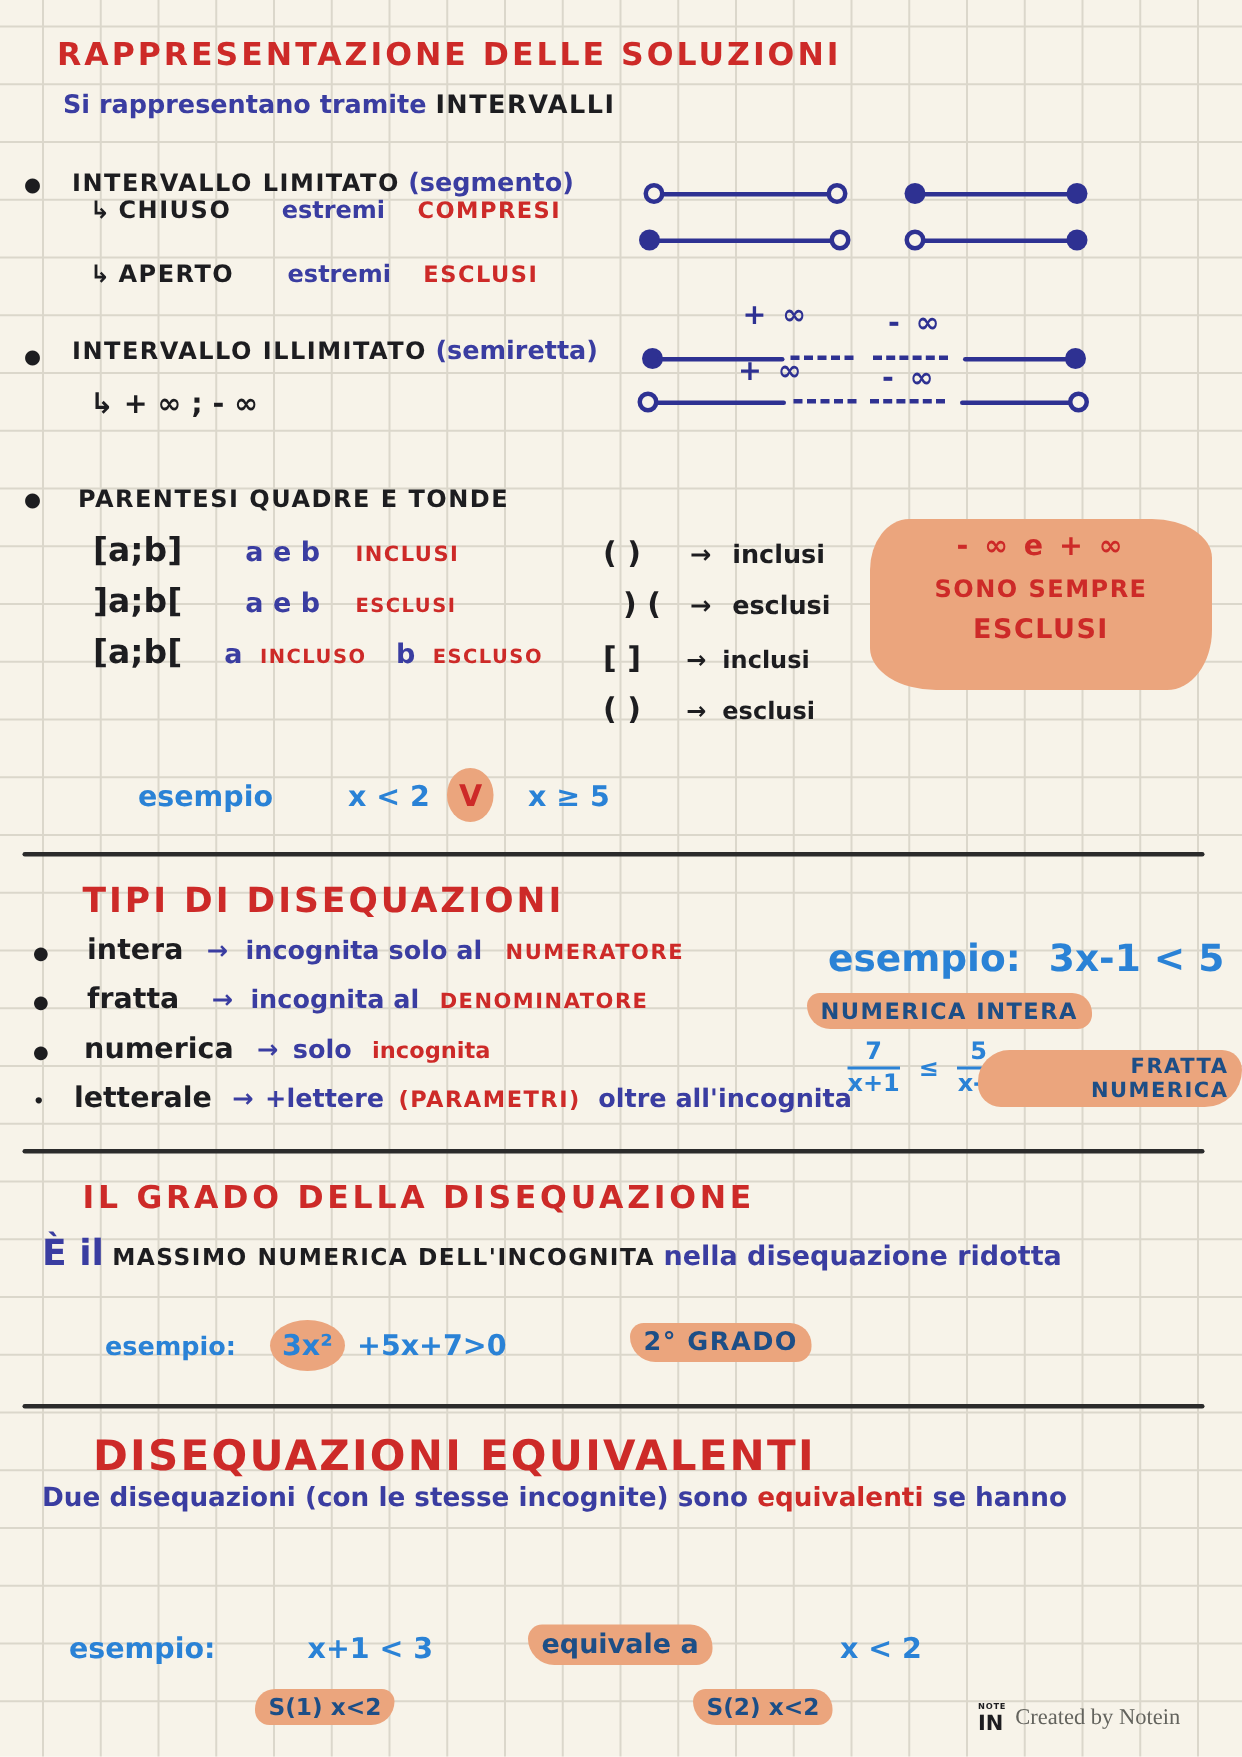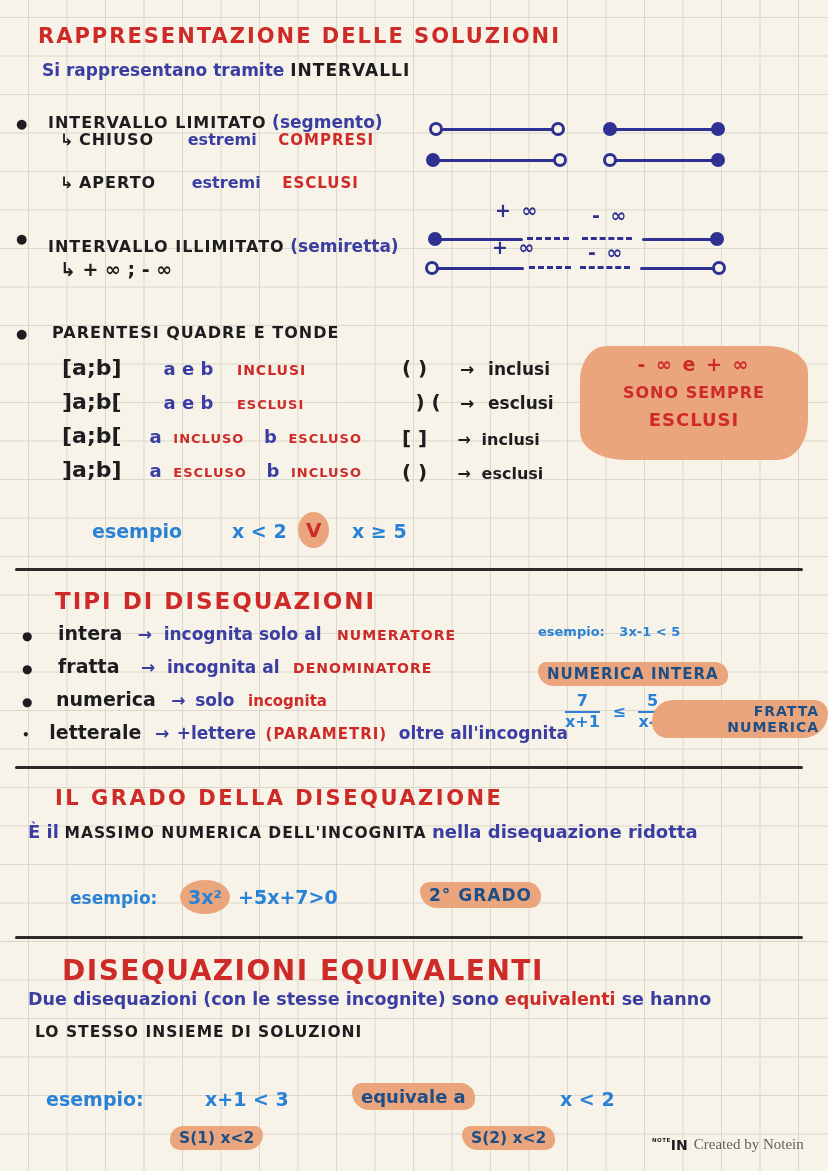--- a/index.html
+++ b/index.html
@@ -29,21 +29,21 @@
   .divider{position:absolute;left:15px;width:788px;height:3px;background:#2b2b2b;border-radius:2px;}
   .dot{position:absolute;width:14px;height:14px;border-radius:50%;box-sizing:border-box;}
   .dot.closed{background:#2e3192;}
   .dot.open{border:3px solid #2e3192;background:#f7f3e9;}
   .hline{position:absolute;height:3px;background:#2e3192;border-radius:2px;}
   .hdash{position:absolute;height:0;border-top:3px dashed #2e3192;}
   .inf{position:absolute;color:#2e3192;font-size:19px;letter-spacing:2px;}
   .frac{display:inline-block;text-align:center;vertical-align:middle;color:#2a82d6;font-size:16px;line-height:1.1;}
   .frac .num{border-bottom:2.5px solid #2a82d6;padding:0 3px 1px;}
   .fracop{display:inline-block;vertical-align:middle;color:#2a82d6;font-size:16px;margin:0 7px;}
-  .logo{display:flex;flex-direction:row;align-items:flex-start;line-height:1;margin-right:6px;text-align:right;}
+  .logo{display:flex;flex-direction:column;align-items:flex-start;line-height:1;margin-right:6px;text-align:right;}
   .logo .top{font-size:5.5px;color:#1d1d20;letter-spacing:.5px;}
   .logo .main{font-size:14px;color:#1d1d20;}
 </style>
 </head>
 <body>
 
 <div class="page">
 
   <div class="abs red" style="left:38px;top:24px;font-size:21px;letter-spacing:2px;">RAPPRESENTAZIONE DELLE SOLUZIONI</div>
   <div class="abs" style="left:42px;top:60px;font-size:17px;">
@@ -76,21 +76,21 @@
   <span class="dot closed" style="left:603px;top:122px;"></span>
   <span class="dot closed" style="left:711px;top:122px;"></span>
   <div class="hline" style="left:437px;top:159px;width:120px;"></div>
   <span class="dot closed" style="left:426px;top:153px;"></span>
   <span class="dot open" style="left:553px;top:153px;"></span>
   <div class="hline" style="left:614px;top:159px;width:104px;"></div>
   <span class="dot open" style="left:603px;top:153px;"></span>
   <span class="dot closed" style="left:711px;top:153px;"></span>
 
   <span class="abs blk" style="left:16px;top:231px;font-size:13px;">●</span>
-  <div class="abs" style="left:48px;top:236px;font-size:16px;text-align:right;">
+  <div class="abs" style="left:48px;top:224px;font-size:16px;text-align:right;">
     <span class="blk caps">INTERVALLO ILLIMITATO</span>
     <span class="ink" style="font-size:17px;">(semiretta)</span>
   </div>
   <div class="abs blk" style="left:60px;top:258px;font-size:19px;">↳ + ∞ ; - ∞</div>
 
   <span class="inf" style="left:495px;top:199px;">+ ∞</span>
   <span class="inf" style="left:592px;top:204px;">- ∞</span>
   <span class="dot closed" style="left:428px;top:232px;"></span>
   <div class="hline" style="left:438px;top:238px;width:85px;"></div>
   <div class="hdash" style="left:527px;top:237px;width:42px;"></div>
@@ -119,27 +119,20 @@
     <span class="ink" style="font-size:18px;">a e b</span>
     <span class="red caps" style="font-size:13px;margin-left:18px;">ESCLUSI</span>
   </div>
   <div class="abs" style="left:62px;top:423px;">
     <span class="blk" style="font-size:22px;display:inline-block;width:82px;">[a;b[</span>
     <span class="ink" style="font-size:18px;">a</span>
     <span class="red caps" style="font-size:13px;margin-left:6px;">INCLUSO</span>
     <span class="ink" style="font-size:18px;margin-left:14px;">b</span>
     <span class="red caps" style="font-size:13px;margin-left:6px;">ESCLUSO</span>
   </div>
-  <div class="abs" style="left:62px;top:457px;">
-    <span class="blk" style="font-size:22px;display:inline-block;width:82px;">]a;b]</span>
-    <span class="ink" style="font-size:18px;">a</span>
-    <span class="red caps" style="font-size:13px;margin-left:6px;">ESCLUSO</span>
-    <span class="ink" style="font-size:18px;margin-left:14px;">b</span>
-    <span class="red caps" style="font-size:13px;margin-left:6px;">INCLUSO</span>
-  </div>
 
   <div class="abs blk" style="left:402px;top:356px;font-size:17px;">
     <span style="font-size:20px;display:inline-block;width:52px;">( )</span>
     <span>→</span>
     <span style="margin-left:8px;">inclusi</span>
   </div>
   <div class="abs blk" style="left:402px;top:390px;font-size:17px;text-align:center;">
     <span style="font-size:20px;display:inline-block;width:52px;">) (</span>
     <span>→</span>
     <span style="margin-left:8px;">esclusi</span>
@@ -193,21 +186,21 @@
   </div>
   <div class="abs" style="left:22px;top:721px;">
     <span class="blk" style="font-size:12px;">•</span>
     <span class="blk" style="font-size:19px;margin-left:14px;">letterale</span>
     <span class="ink" style="font-size:17px;margin-left:8px;">→</span>
     <span class="ink" style="font-size:17px;margin-left:2px;">+lettere</span>
     <span class="red caps" style="font-size:15px;margin-left:4px;">(PARAMETRI)</span>
     <span class="ink" style="font-size:17px;margin-left:6px;">oltre all'incognita</span>
   </div>
 
-  <div class="abs sky" style="left:538px;top:624px;font-size:13px;">
+  <div class="abs sky" style="left:552px;top:624px;font-size:25px;">
     <span>esempio:</span>
     <span style="margin-left:10px;">3x-1 &lt; 5</span>
   </div>
   <span class="abs navy hl caps" style="left:538px;top:662px;font-size:15px;">NUMERICA INTERA</span>
   <div class="abs" style="left:565px;top:692px;">
     <span class="frac">
       <span class="num" style="display:block;">7</span>
       <span style="display:block;">x+1</span>
     </span>
     <span class="fracop">≤</span>
@@ -215,38 +208,37 @@
       <span class="num" style="display:block;">5</span>
       <span style="display:block;">x-1</span>
     </span>
   </div>
   <span class="abs navy hl2 caps" style="left:652px;top:700px;font-size:14px;">FRATTA NUMERICA</span>
 
   <div class="divider" style="top:766px;"></div>
 
   <div class="abs red" style="left:55px;top:786px;font-size:21px;letter-spacing:2.5px;">IL GRADO DELLA DISEQUAZIONE</div>
   <div class="abs" style="left:28px;top:821px;">
-    <span class="ink" style="font-size:18px;">È il</span>
+    <span class="ink" style="font-size:24px;">È il</span>
     <span class="blk caps" style="font-size:15.5px;">MASSIMO NUMERICA DELL'INCOGNITA</span>
     <span class="ink" style="font-size:18px;">nella disequazione ridotta</span>
   </div>
   <span class="abs sky" style="left:70px;top:888px;font-size:17px;">esempio:</span>
   <span class="abs sky hl-circle" style="left:180px;top:880px;font-size:19px;">3x²</span>
   <span class="abs sky" style="left:238px;top:886px;font-size:19px;">+5x+7&gt;0</span>
   <span class="abs navy hl caps" style="left:420px;top:882px;font-size:17px;">2° GRADO</span>
 
   <div class="divider" style="top:936px;"></div>
 
   <div class="abs red" style="left:62px;top:954px;font-size:28px;letter-spacing:1.5px;">DISEQUAZIONI EQUIVALENTI</div>
   <div class="abs" style="left:28px;top:989px;font-size:17.5px;">
     <span class="ink">Due disequazioni (con le stesse incognite) sono</span>
     <span class="red">equivalenti</span>
     <span class="ink">se hanno</span>
   </div>
-  <div class="abs blk caps" style="left:35px;top:1023px;font-size:15.5px;">LO STESSO INSIEME DI SOLUZIONI</div>
 
   <span class="abs sky" style="left:46px;top:1088px;font-size:19px;">esempio:</span>
   <span class="abs sky" style="left:205px;top:1088px;font-size:19px;">x+1 &lt; 3</span>
   <span class="abs navy hl" style="left:352px;top:1083px;font-size:18px;">equivale a</span>
   <span class="abs sky" style="left:560px;top:1088px;font-size:19px;">x &lt; 2</span>
   <span class="abs navy hl2" style="left:170px;top:1126px;font-size:15.5px;">S(1) x&lt;2</span>
   <span class="abs navy hl" style="left:462px;top:1126px;font-size:15.5px;">S(2) x&lt;2</span>
 
   <div class="abs" style="left:652px;top:1136px;display:flex;align-items:center;">
     <span class="logo">

